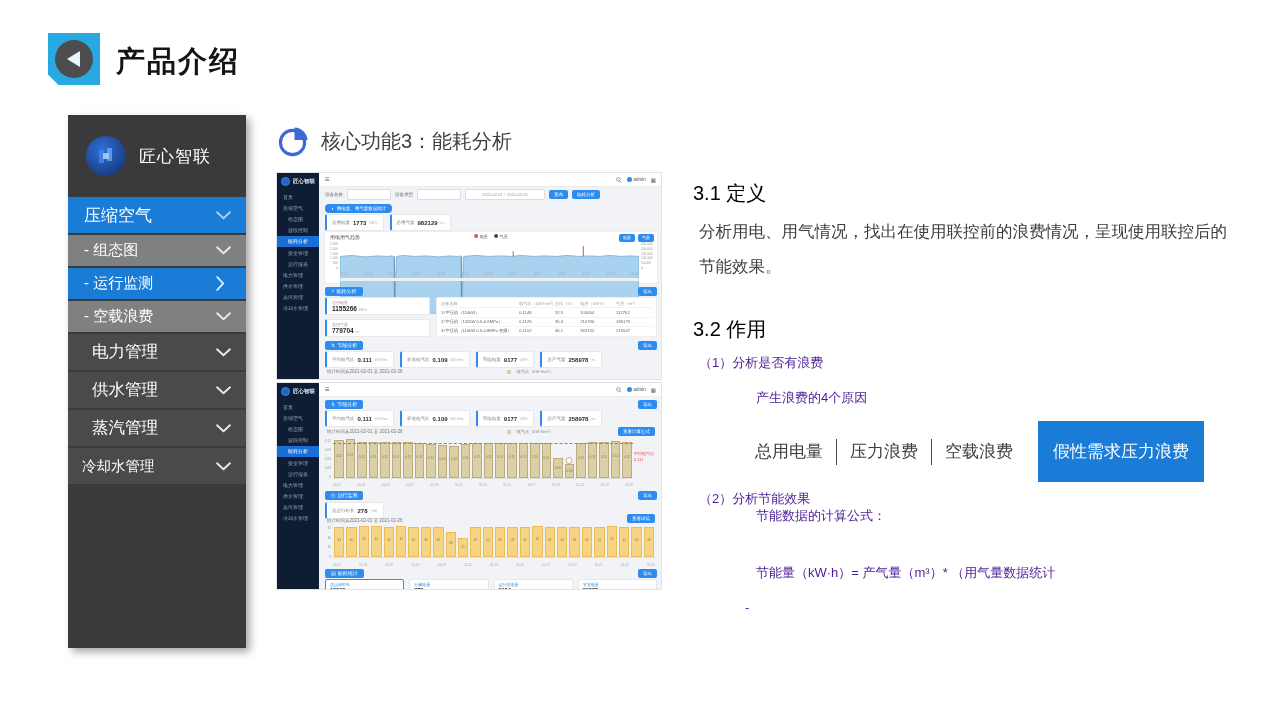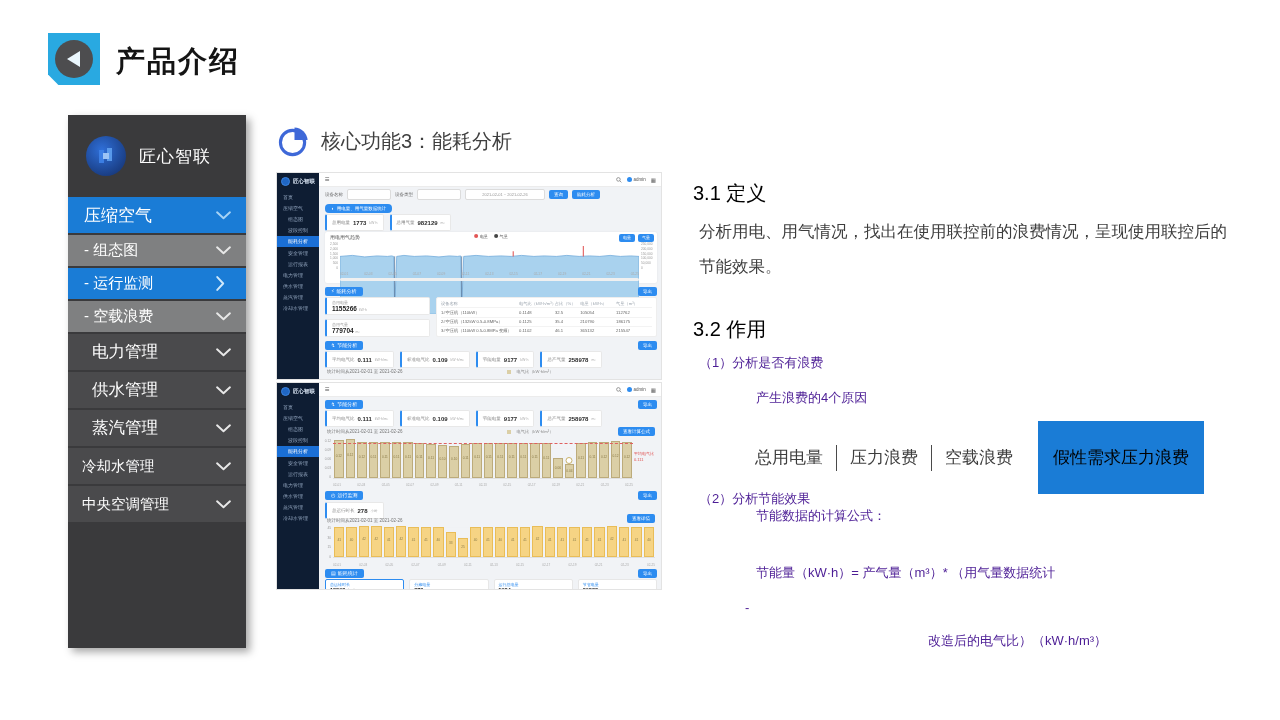--- a/index.html
+++ b/index.html
@@ -111,21 +111,21 @@
   .card4 .c-line{font-size:4.2px;color:#666;white-space:nowrap;}
   .card4 .c-line b{font-size:5.5px;color:#222;}
   
   .rc{position:absolute;color:#3c3c3c;}
   .h-num{font-size:20px;font-weight:normal;color:#000;text-align:right;}
   .body-text{font-size:16.5px;line-height:2.15;color:#3d3d3d;width:528px;}
   .line-17{font-size:13px;color:#4c1d95;}
   .waste-row{position:absolute;left:755px;top:421px;display:flex;align-items:center;}
   .waste-item{font-size:17px;color:#3d3d3d;padding:0 13px;}
   .waste-sep{width:1px;height:26px;background:#4a4a4a;}
-  .waste-hl{margin-left:12px;background:#1a7cd6;color:#000000;font-size:17px;padding:25px 15px;}
+  .waste-hl{margin-left:12px;background:#1a7cd6;color:#ffffff;font-size:17px;padding:19px 15px;}
 </style>
 </head>
 <body>
 
 <div class="slide">
 
   <div class="logo-badge">
     <div class="logo-circle">
       <div class="logo-tri"></div>
     </div>
@@ -195,28 +195,20 @@
         <div class="m-item main">
           <span>蒸汽管理</span>
           <span class="chev">
             <svg viewBox="0 0 14 8" width="15" height="9">
               <polyline points="1,1 7,6.5 13,1" fill="none" stroke="currentColor" stroke-width="1.8" stroke-linecap="round" stroke-linejoin="round"></polyline>
             </svg>
           </span>
         </div>
         <div class="m-item main small">
           <span>冷却水管理</span>
-          <span class="chev">
-            <svg viewBox="0 0 14 8" width="15" height="9">
-              <polyline points="1,1 7,6.5 13,1" fill="none" stroke="currentColor" stroke-width="1.8" stroke-linecap="round" stroke-linejoin="round"></polyline>
-            </svg>
-          </span>
-        </div>
-        <div class="m-item main small">
-          <span>中央空调管理</span>
           <span class="chev">
             <svg viewBox="0 0 14 8" width="15" height="9">
               <polyline points="1,1 7,6.5 13,1" fill="none" stroke="currentColor" stroke-width="1.8" stroke-linecap="round" stroke-linejoin="round"></polyline>
             </svg>
           </span>
         </div>
       </div>
   </div>
 
   <div class="func-header">
@@ -775,15 +767,14 @@
     <span class="waste-item">压力浪费</span>
     <span class="waste-sep"></span>
     <span class="waste-item">空载浪费</span>
     <span class="waste-hl">假性需求压力浪费</span>
   </div>
 
   <div class="rc line-17" style="left:699px;top:490px">（2）分析节能效果</div>
   <div class="rc line-17" style="left:756px;top:507px">节能数据的计算公式：</div>
   <div class="rc line-17" style="left:756px;top:564px">节能量（kW·h）=  产气量（m³）*  （用气量数据统计</div>
   <div class="rc line-17" style="left:745px;top:600px">-</div>
-  <div class="rc line-17" style="left:928px;top:632px">改造后的电气比）（kW·h/m³）</div>
 
 </div>
 
 </body></html>

